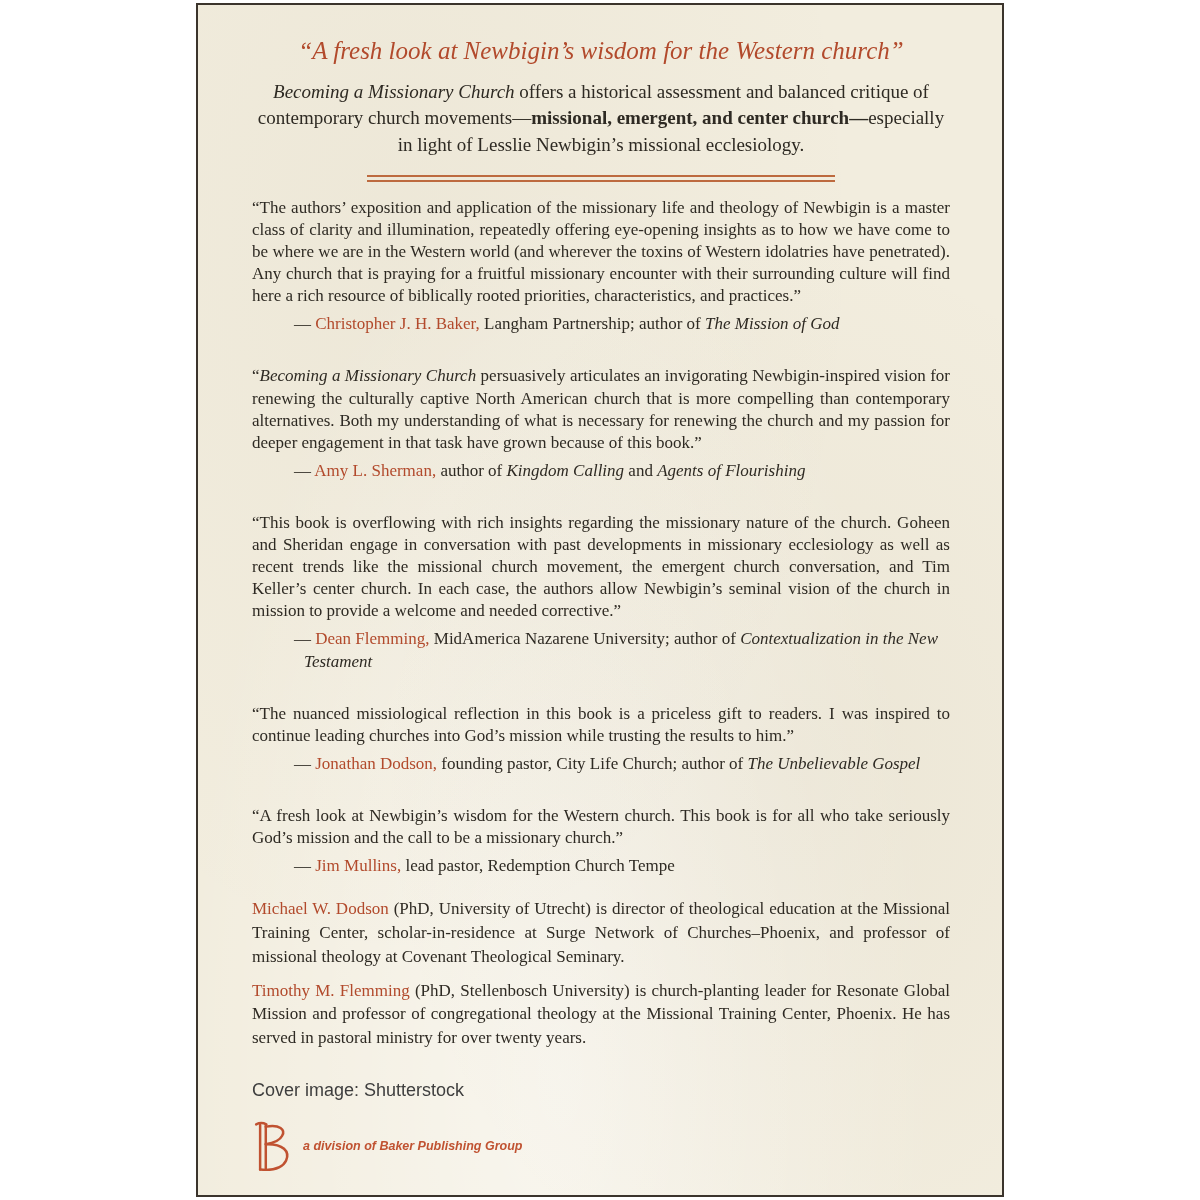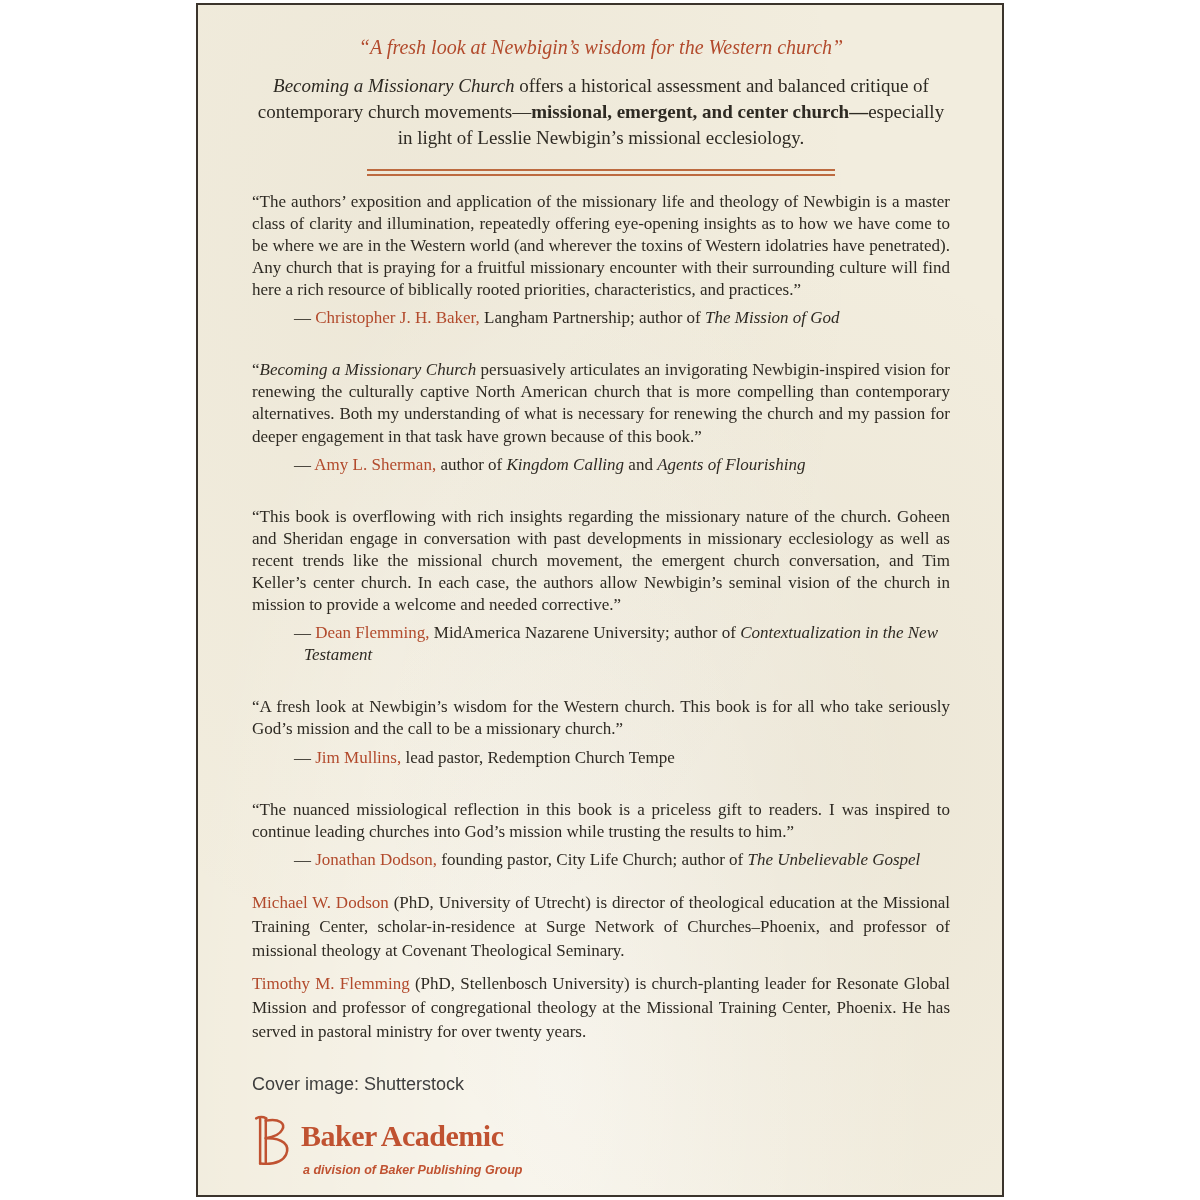--- a/index.html
+++ b/index.html
@@ -32,21 +32,21 @@
   }
   .content {
     padding: 30px 52px 0 54px;
     color: var(--ink, #2e2a23);
   }
   .headline {
     margin: 0;
     text-align: center;
     font-style: italic;
     font-weight: normal;
-    font-size: 20px;
+    font-size: 25px;
     line-height: 1.25;
     color: var(--accent, #b24a2c);
   }
   .intro {
     margin: 13px auto 0;
     max-width: 692px;
     text-align: center;
     font-size: 19px;
     line-height: 1.38;
   }
@@ -141,27 +141,27 @@
     <p class="quote-body"><span class="seg-n">“</span><span class="seg-i">Becoming a Missionary Church</span><span class="seg-n"> persuasively articulates an invigorating Newbigin-inspired vision for renewing the culturally captive North American church that is more compelling than contemporary alternatives. Both my understanding of what is necessary for renewing the church and my passion for deeper engagement in that task have grown because of this book.”</span></p>
     <p class="quote-attr"><span class="seg-dash">— </span><span class="seg-name">Amy L. Sherman,</span><span class="seg-n"> author of </span><span class="seg-i">Kingdom Calling</span><span class="seg-n"> and </span><span class="seg-i">Agents of Flourishing</span></p>
   </blockquote>
 
   <blockquote class="quote-block" style="margin-left:0;margin-right:0;">
     <p class="quote-body"><span class="seg-n">“This book is overflowing with rich insights regarding the missionary nature of the church. Goheen and Sheridan engage in conversation with past developments in missionary ecclesiology as well as recent trends like the missional church movement, the emergent church conversation, and Tim Keller’s center church. In each case, the authors allow Newbigin’s seminal vision of the church in mission to provide a welcome and needed corrective.”</span></p>
     <p class="quote-attr"><span class="seg-dash">— </span><span class="seg-name">Dean Flemming,</span><span class="seg-n"> MidAmerica Nazarene University; author of </span><span class="seg-i">Contextualization in the New Testament</span></p>
   </blockquote>
 
   <blockquote class="quote-block" style="margin-left:0;margin-right:0;">
-    <p class="quote-body"><span class="seg-n">“A fresh look at Newbigin’s wisdom for the Western church. This book is for all who take seriously God’s mission and the call to be a missionary church.”</span></p>
-    <p class="quote-attr"><span class="seg-dash">— </span><span class="seg-name">Jim Mullins,</span><span class="seg-n"> lead pastor, Redemption Church Tempe</span></p>
+    <p class="quote-body"><span class="seg-n">“The nuanced missiological reflection in this book is a priceless gift to readers. I was inspired to continue leading churches into God’s mission while trusting the results to him.”</span></p>
+    <p class="quote-attr"><span class="seg-dash">— </span><span class="seg-name">Jonathan Dodson,</span><span class="seg-n"> founding pastor, City Life Church; author of </span><span class="seg-i">The Unbelievable Gospel</span></p>
   </blockquote>
 
   <blockquote class="quote-block" style="margin-left:0;margin-right:0;">
-    <p class="quote-body"><span class="seg-n">“The nuanced missiological reflection in this book is a priceless gift to readers. I was inspired to continue leading churches into God’s mission while trusting the results to him.”</span></p>
-    <p class="quote-attr"><span class="seg-dash">— </span><span class="seg-name">Jonathan Dodson,</span><span class="seg-n"> founding pastor, City Life Church; author of </span><span class="seg-i">The Unbelievable Gospel</span></p>
+    <p class="quote-body"><span class="seg-n">“A fresh look at Newbigin’s wisdom for the Western church. This book is for all who take seriously God’s mission and the call to be a missionary church.”</span></p>
+    <p class="quote-attr"><span class="seg-dash">— </span><span class="seg-name">Jim Mullins,</span><span class="seg-n"> lead pastor, Redemption Church Tempe</span></p>
   </blockquote>
 </div>
 
       <div class="bios">
   <p class="bio"><span class="seg-name">Michael W. Dodson</span><span class="seg-n"> (PhD, University of Utrecht) is director of theological education at the Missional Training Center, scholar-in-residence at Surge Network of Churches–Phoenix, and professor of missional theology at Covenant Theological Seminary.</span></p>
 
   <p class="bio"><span class="seg-name">Timothy M. Flemming</span><span class="seg-n"> (PhD, Stellenbosch University) is church-planting leader for Resonate Global Mission and professor of congregational theology at the Missional Training Center, Phoenix. He has served in pastoral ministry for over twenty years.</span></p>
 </div>
 
       <div class="cover-credit">Cover image: Shutterstock</div>
@@ -172,22 +172,19 @@
             <g fill="none" stroke="#c05231" stroke-width="2.2" stroke-linecap="round">
               <path d="M3 3 C6 1.5, 9 1.5, 12 3"></path>
               <path d="M6.5 3.5 V 43"></path>
               <path d="M11.5 3.5 V 43"></path>
               <path d="M11.5 5 C 24 2.5, 29 8, 26 13 C 24 17 18 19.5 11.5 20.5"></path>
               <path d="M11.5 20.5 C 27 20, 33 27, 29.5 35 C 26.5 41.5 18 44 6.5 43"></path>
             </g>
           </svg>
         </span>
         <div class="pub-text">
-          <div class="pub-name">
-            <span class="part">Baker</span><span>Academic</span>
-          </div>
           <div class="pub-tagline">a division of Baker Publishing Group</div>
         </div>
       </div>
 
     </div>
   </div>
 </div>
 
 </body></html>

